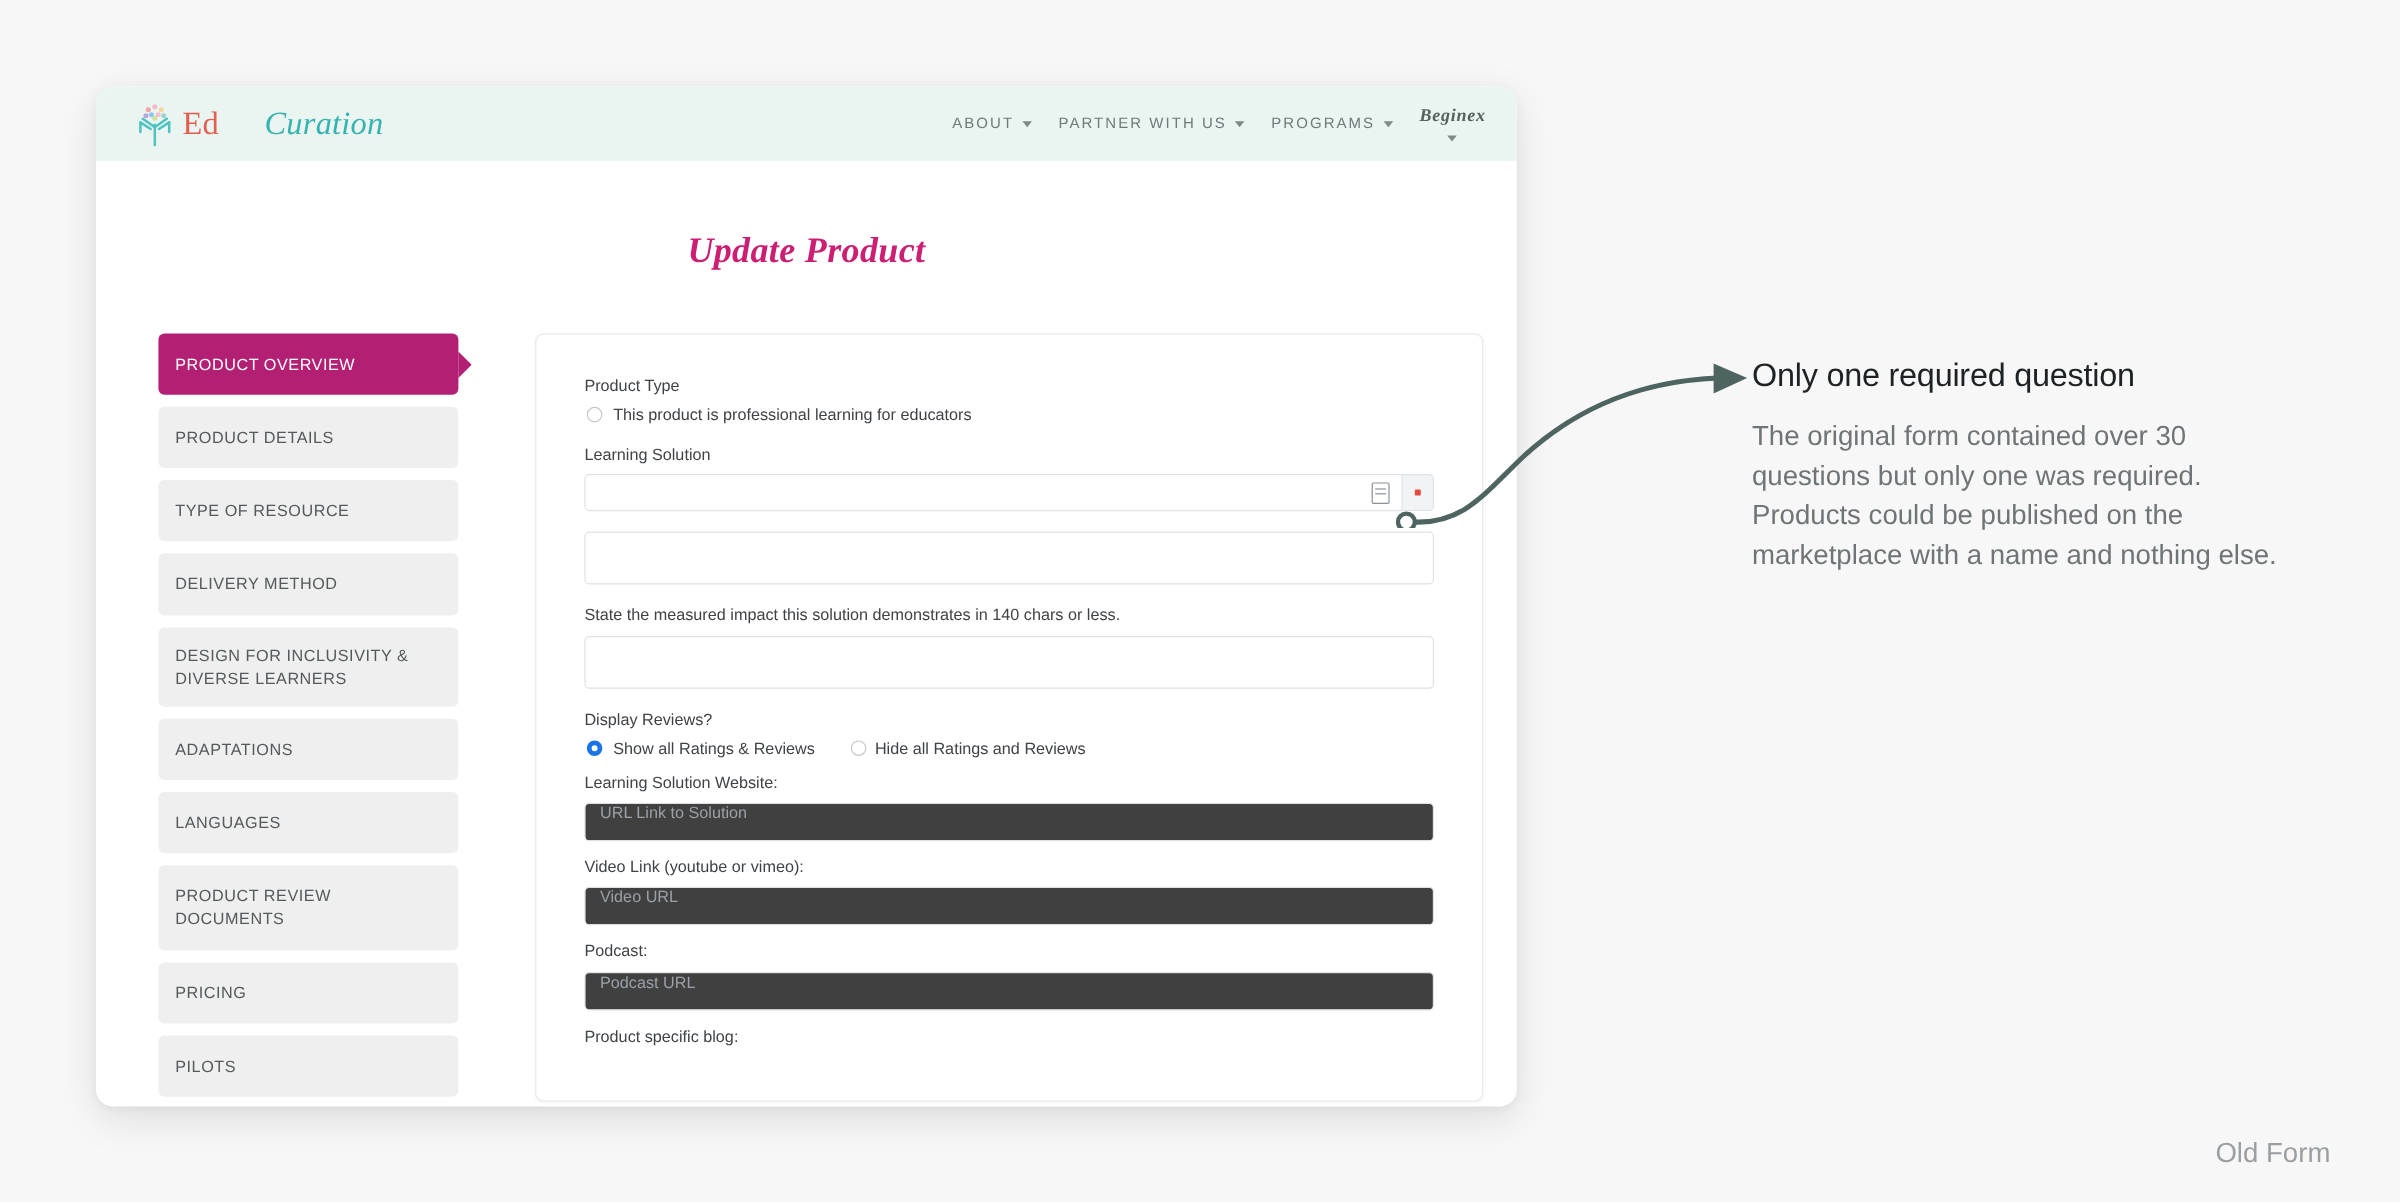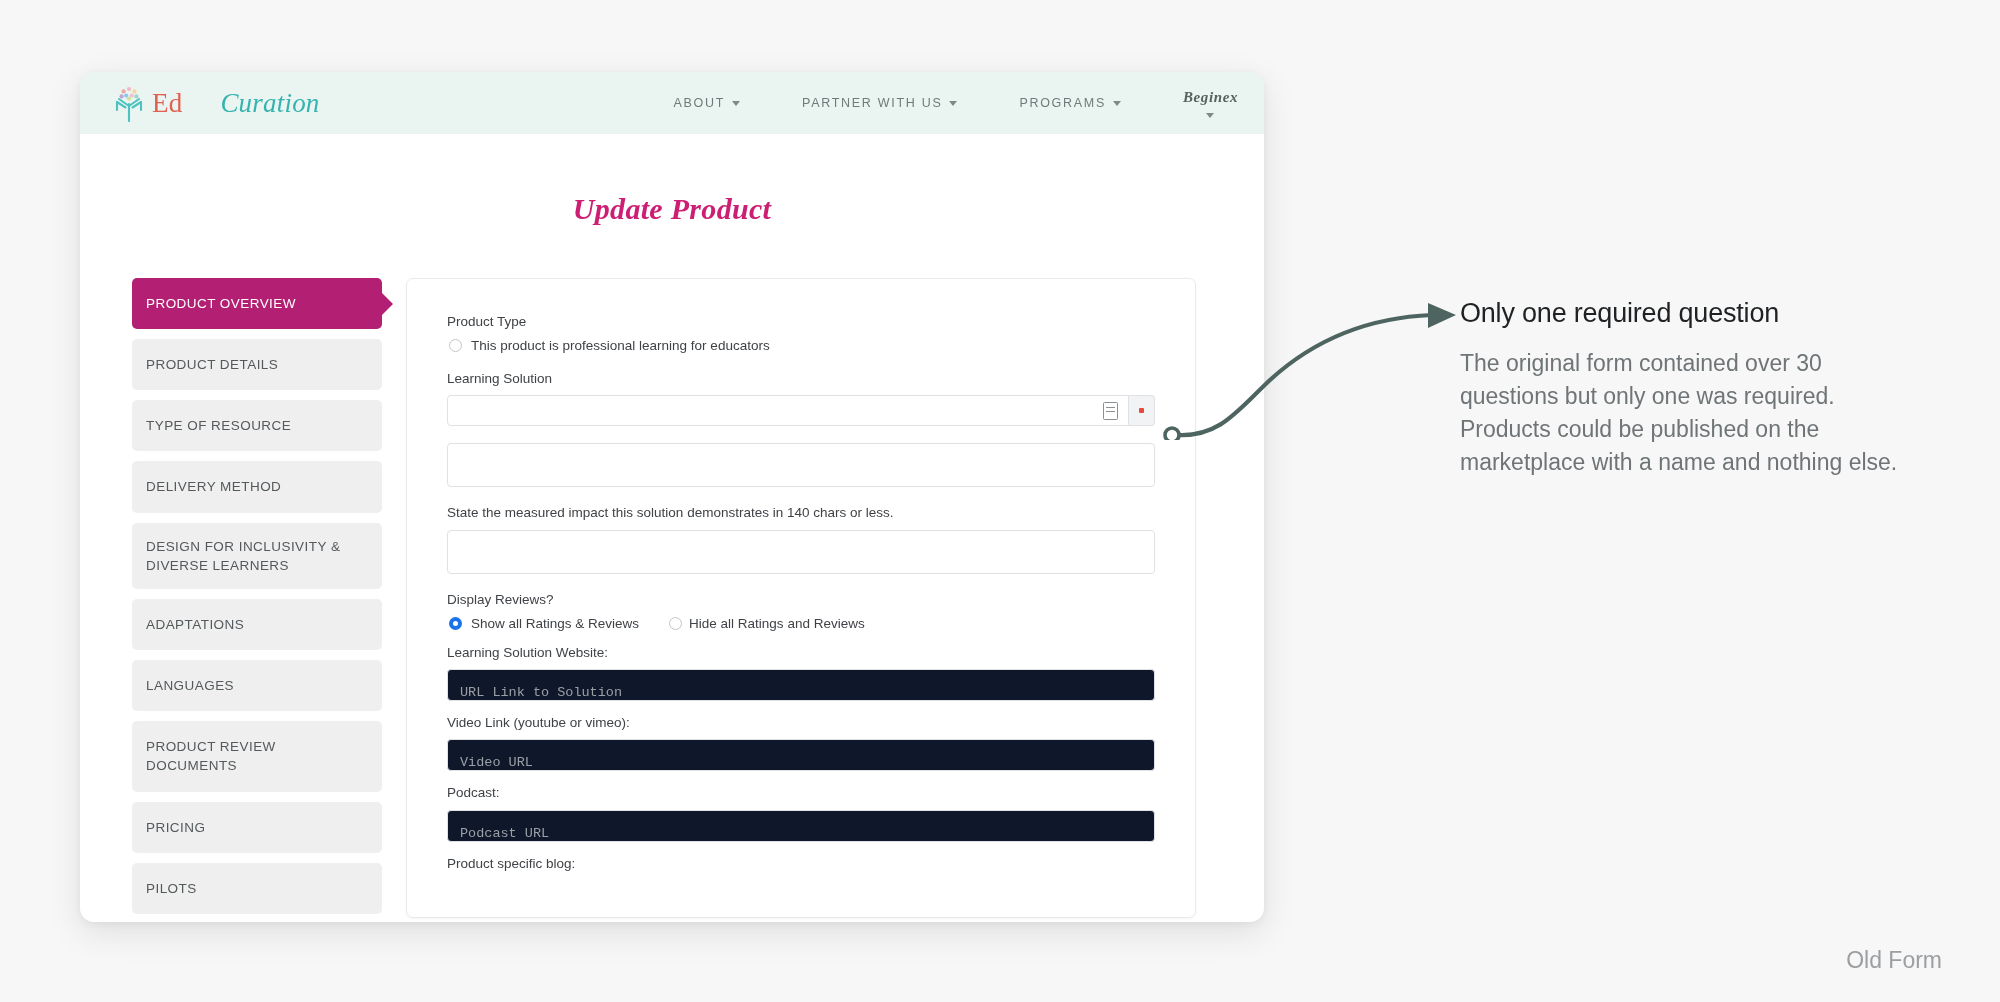--- a/index.html
+++ b/index.html
@@ -55,21 +55,21 @@
     letter-spacing: .2px;
     white-space: nowrap;
   }
   .brand-ed { color: #e2604f; }
   .brand-curation { color: #35b3ae; font-style: italic; padding-left: 38px; }
 
   .site-nav {
     margin-left: auto;
     display: flex;
     align-items: center;
-    gap: 62px;
+    gap: 22px;
   }
   .nav-item {
     font-size: 12.5px;
     letter-spacing: 1.7px;
     color: #6d7c7a;
     text-transform: uppercase;
     display: flex;
     align-items: center;
     gap: 7px;
     cursor: pointer;
@@ -105,20 +105,21 @@
     letter-spacing: .3px;
   }
 
   
   .content-row {
     display: flex;
     align-items: flex-start;
     padding: 0 3px 0 52px;
     margin-top: 52px;
     position: relative;
+    gap: 40px;
   }
 
   
   .sidebar {
     width: 250px;
     flex: 0 0 250px;
   }
   .side-item {
     background: #efefef;
     color: #54595c;
@@ -264,29 +265,28 @@
     border: 1px solid #dfe1e5;
     border-radius: 4px;
     background: #fff;
     height: 44px;
     width: 100%;
     box-sizing: border-box;
   }
   .url-input {
     border: 1px solid #dfe1e5;
     border-radius: 4px;
-    background: #0f172a;
+    background: #404040;
     height: 32px;
     display: flex;
-    align-items: flex-end;
+    align-items: flex-start;
     padding: 0 12px;
     box-sizing: border-box;
     font-size: 13.5px;
     color: #9aa0a6;
-    font-family: Liberation Mono, monospace;
   }
 
   
   .annotation {
     position: absolute;
     left: 1460px;
     top: 298px;
     width: 440px;
   }
   .annotation-title {

